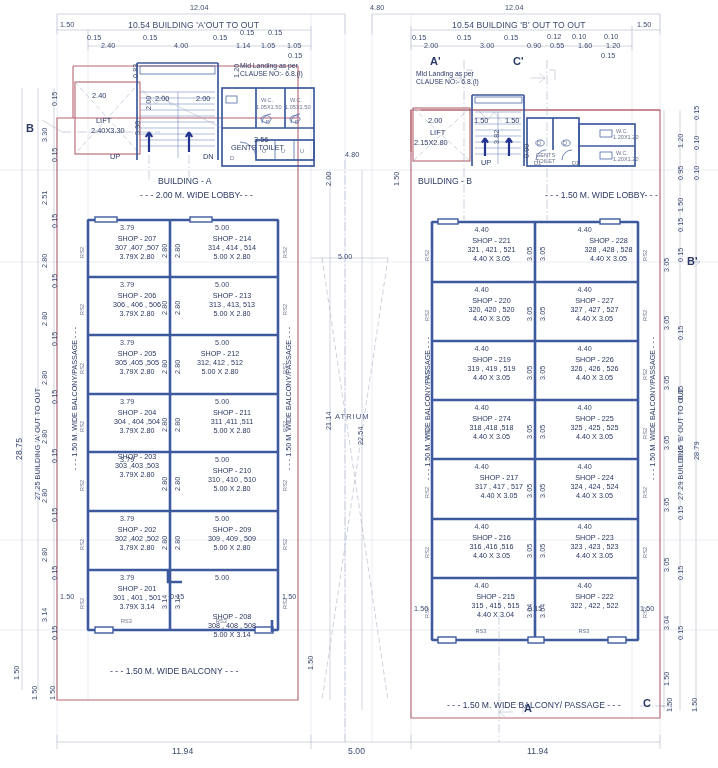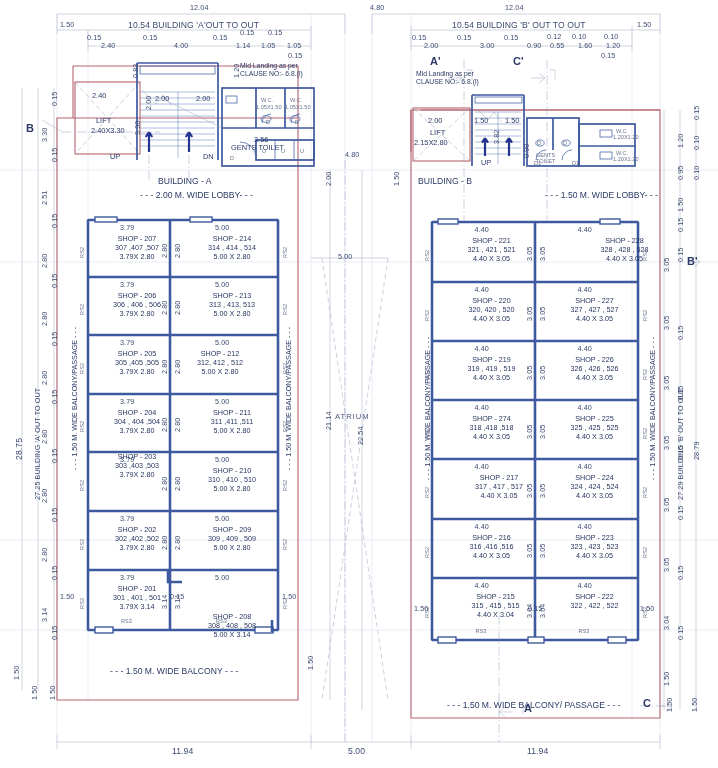--- a/index.html
+++ b/index.html
@@ -537,21 +537,21 @@
 <div id="shopB">
     <div class="abs dim" style="left: 474.5px; top: 225px;">4.40</div>
     <div class="shopbox" style="left: 432px; top: 236px; width: 103px;">
       <div>SHOP - 221</div>
       <div>321 , 421 , 521</div>
       <div>4.40 X 3.05</div>
     </div>
     <div class="abs dimv" style="left: 525px; top: 261px;">3.05</div>
     <div class="abs dimv tiny" style="left: 424px; top: 261px;">RS2</div>
     <div class="abs dim" style="left: 577.5px; top: 225px;">4.40</div>
-    <div class="shopbox" style="left: 565px; top: 236px; width: 103px;">
+    <div class="shopbox" style="left: 549px; top: 236px; width: 103px;">
       <div>SHOP - 228</div>
       <div>328 , 428 , 528</div>
       <div>4.40 X 3.05</div>
     </div>
     <div class="abs dimv" style="left: 538px; top: 261px;">3.05</div>
     <div class="abs dimv tiny" style="left: 642px; top: 261px;">RS2</div>
     <div class="abs dim" style="left: 474.5px; top: 285px;">4.40</div>
     <div class="shopbox" style="left: 432px; top: 296px; width: 103px;">
       <div>SHOP - 220</div>
       <div>320, 420 , 520</div>

